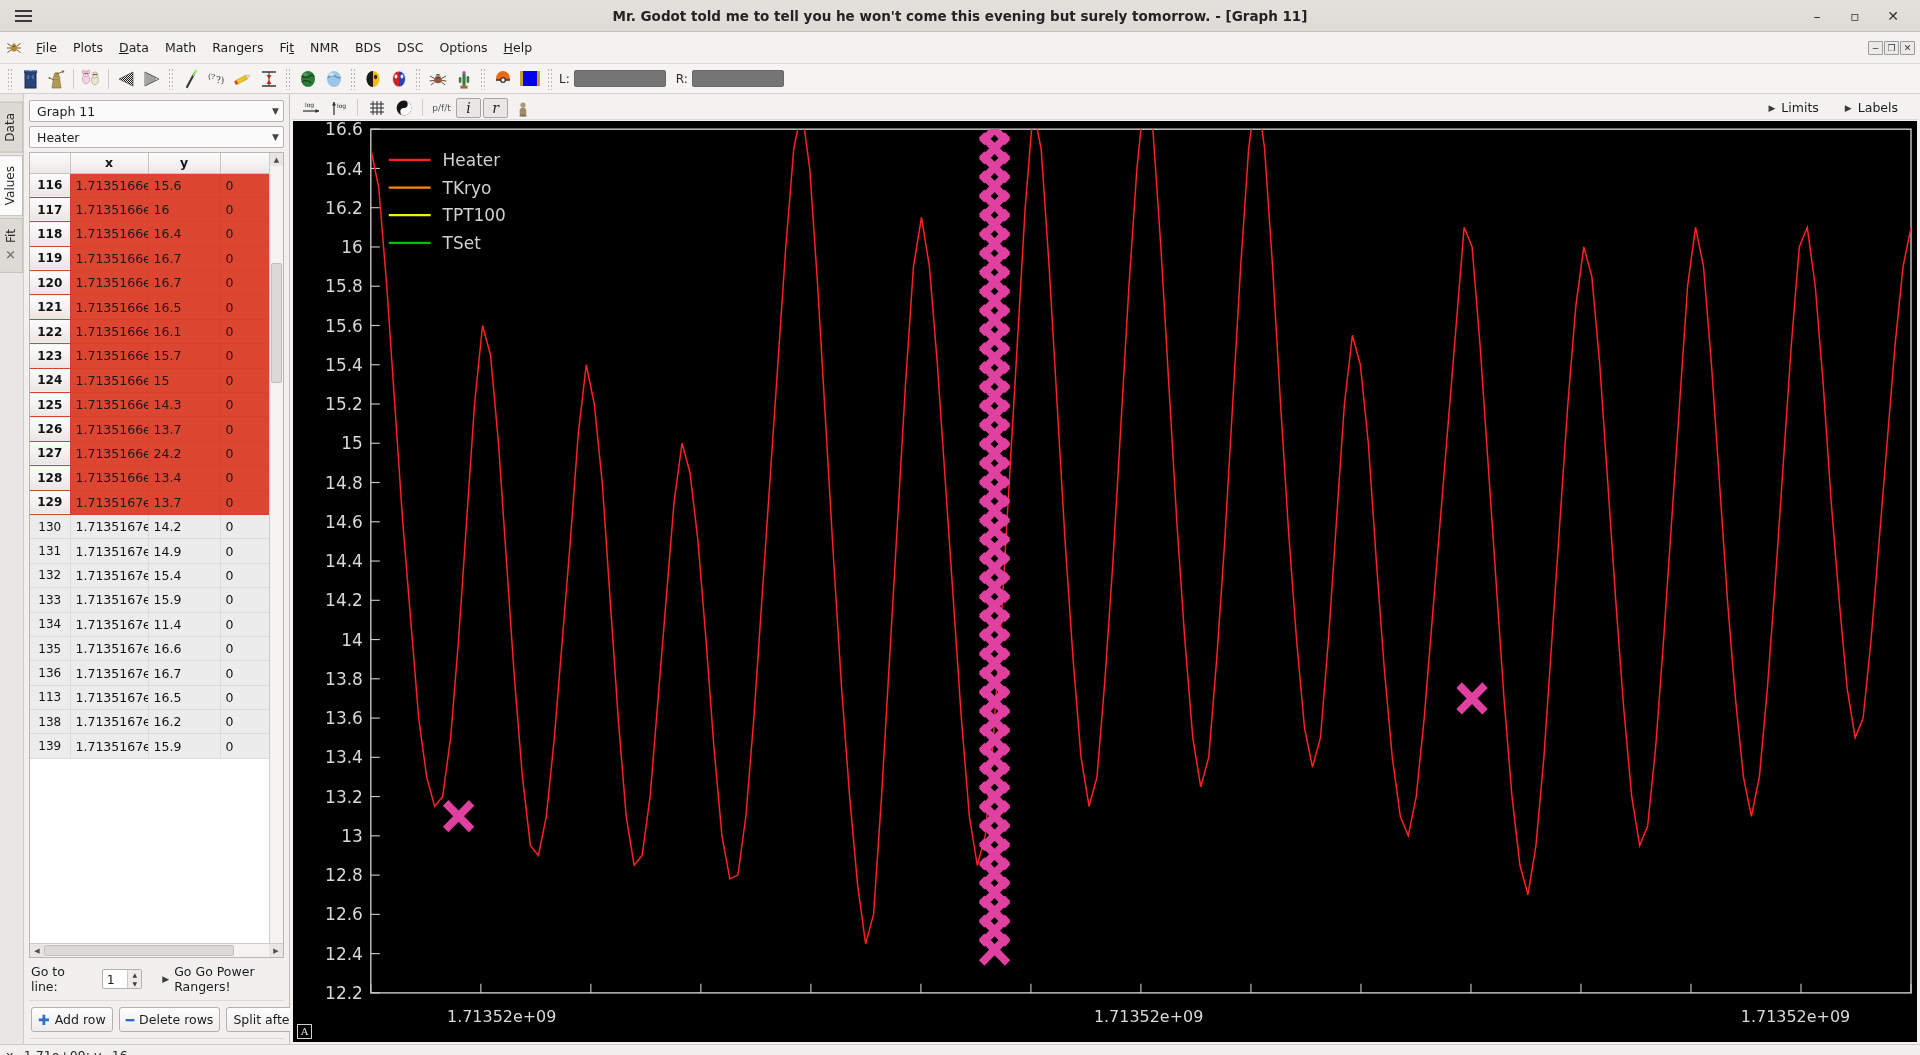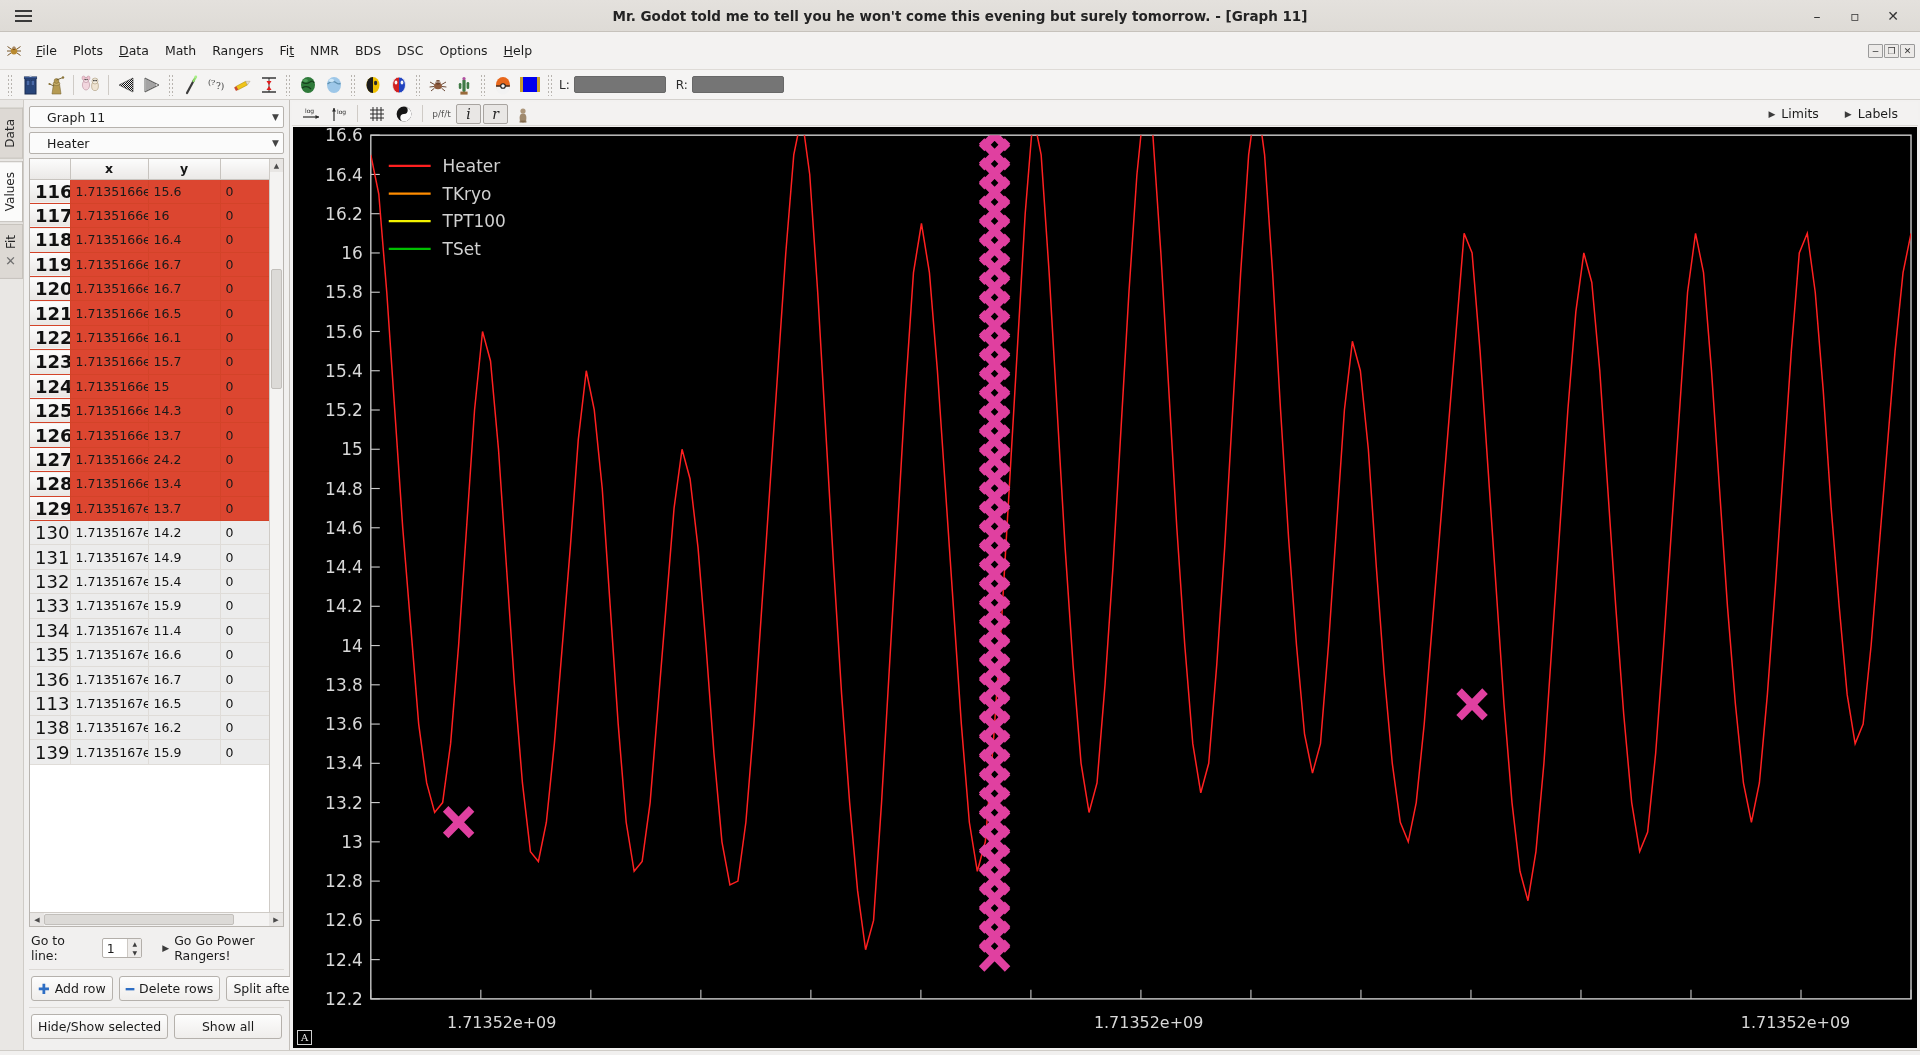--- a/index.html
+++ b/index.html
@@ -39,21 +39,21 @@
     margin-left: auto; display: flex; align-items: center;
     height: 100%; padding-right: 8px; gap: 0px;
   }
   .wbtn {
     width: 38px; height: 100%; display:flex; align-items:center; justify-content:center;
     font-size: 14px; color:#333; cursor: pointer;
   }
 
   
   #menubar {
-    height: 38px;
+    height: 32px;
     background: #f3f2f1;
     border-bottom: 1px solid #dedbd7;
     display: flex; align-items: center;
     padding-left: 2px;
     font-size: 12.5px;
   }
   #menu-appicon {
     width: 20px; height: 18px; margin: 0 4px 0 2px;
     display:flex; align-items:center; justify-content:center;
     font-size: 12px; line-height: 1;
@@ -147,21 +147,21 @@
     border-right: 1px solid #c3bfba;
     display: flex; flex-direction: column;
     padding: 6px 5px 5px 5px;
   }
   .combo {
     height: 22px;
     background: #fbfbfb;
     border: 1px solid #b6b2ad;
     border-radius: 2px;
     display: flex; align-items: center;
-    padding: 0 4px 0 17px;
+    padding: 0 4px 0 7px;
     font-size: 12.5px;
     margin-bottom: 4px;
     cursor: pointer;
     position: relative;
   }
   .combo .caret {
     margin-left: auto; font-size: 9px; color: #444;
   }
 
   
@@ -195,21 +195,21 @@
     height: 24.4px;
     padding: 0 5px;
     color: #121212;
     background: #ececec;
     white-space: nowrap;
     overflow: hidden;
   }
   td.rowhdr {
     background: linear-gradient(#fdfdfd, #e8e6e3);
     text-align: center;
-    font-size: 18px;
+    font-size: 12px;
     color: #1a1a1a;
     border-right: 1px solid #c8c4bf;
   }
   tr.sel td { background: #dc4630; color: #1a1a1a; border-color:#d34329;}
   tr.sel td.rowhdr { background: linear-gradient(#fdfdfd, #e8e6e3); font-weight: bold; color:#111;}
   col.c0 { width: 40px; }
   col.c1 { width: 78px; }
   col.c2 { width: 72px; }
   col.c3 { width: auto; }
 
@@ -805,24 +805,20 @@
         <span class="plus">✚</span>
         <span>Add row</span>
       </div>
       <div class="pbtn">
         <span class="minus">━</span>
         <span>Delete rows</span>
       </div>
       <div class="pbtn">Split after selection</div>
     </div>
 
-    <div class="btnrow">
-      <div class="pbtn">Hide/Show selected</div>
-      <div class="pbtn">Show all</div>
-    </div>
   </div>
 
   <div id="plotpanel">
     <div id="plot-toolbar">
       <div class="pt-ico">
         <svg width="22" height="18" viewBox="0 0 22 18">
           <text x="4" y="8" font-size="6" fill="#2a2a2a" font-family="DejaVu Sans, sans-serif">log</text>
           <line x1="2" y1="12" x2="18" y2="12" stroke="#2a2a2a" stroke-width="1.2"></line>
           <path d="M18 12 L14.5 10 L14.5 14 Z" fill="#2a2a2a"></path>
         </svg>

